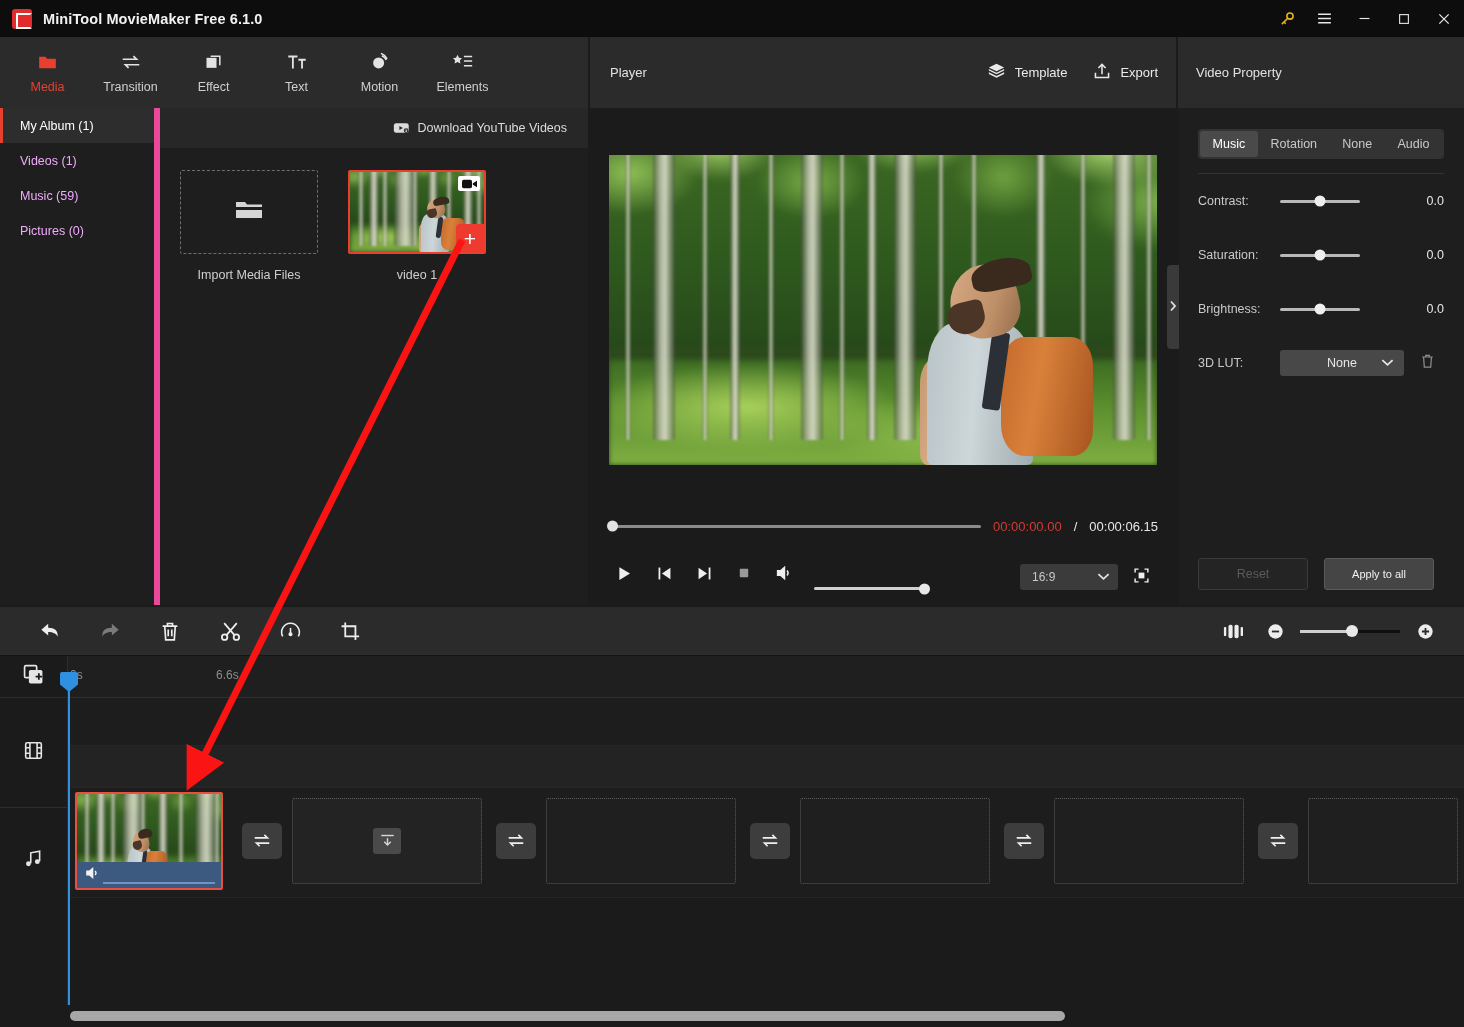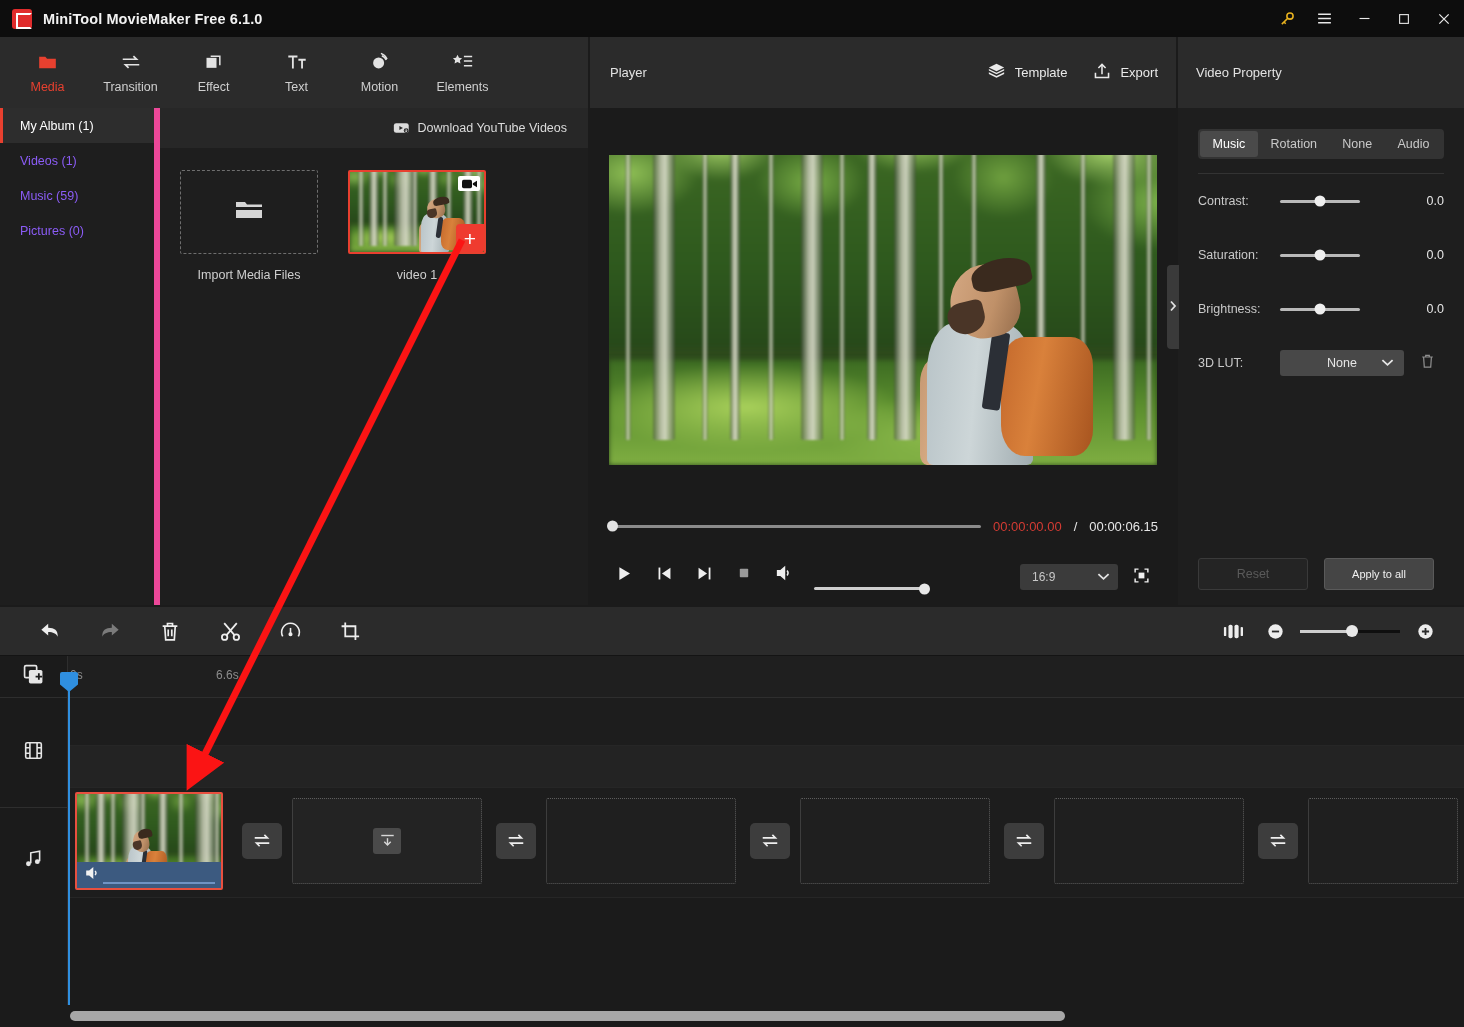--- a/index.html
+++ b/index.html
@@ -61,21 +61,21 @@
     background: #272727; display: flex; align-items: center; justify-content: flex-end;
     padding-right: 21px; gap: 8px;
   }
   .media-subbar .yt-label { font-size: 12.5px; color: #dcdcdc; }
   .album-list {
     position: absolute; left: 0; top: 0; width: 160px; height: 497px;
     background: #1e1e1e; border-right: 6px solid #ec4899;
   }
   .album-item {
     height: 35px; display: flex; align-items: center; padding-left: 20px;
-    font-size: 12.5px; color: #8b5cf6; position: relative;
+    font-size: 12.5px; color: #f0abfc; position: relative;
   }
   .album-item.active { background: #2d2d2d; color: #ffffff; }
   .album-item.active::before {
     content: ""; position: absolute; left: 0; top: 0; width: 3px; height: 100%;
     background: #e8402f;
   }
   .media-grid {
     position: absolute; left: 160px; top: 40px; width: 428px; height: 457px;
     padding: 22px 0 0 20px; display: flex; gap: 30px; align-items: flex-start;
   }

